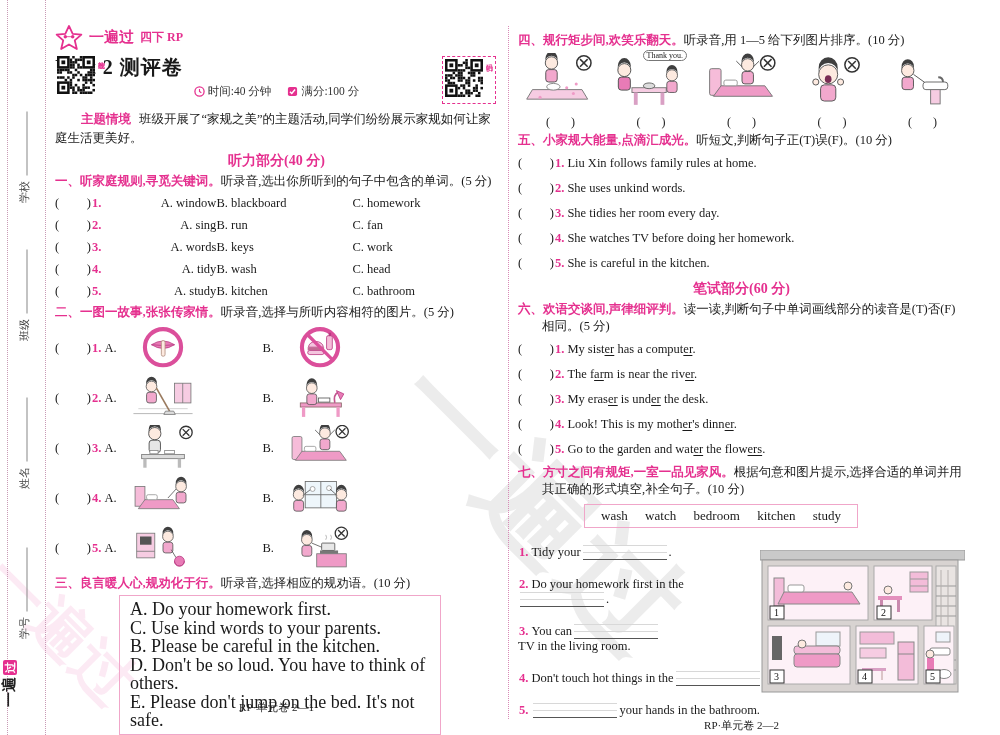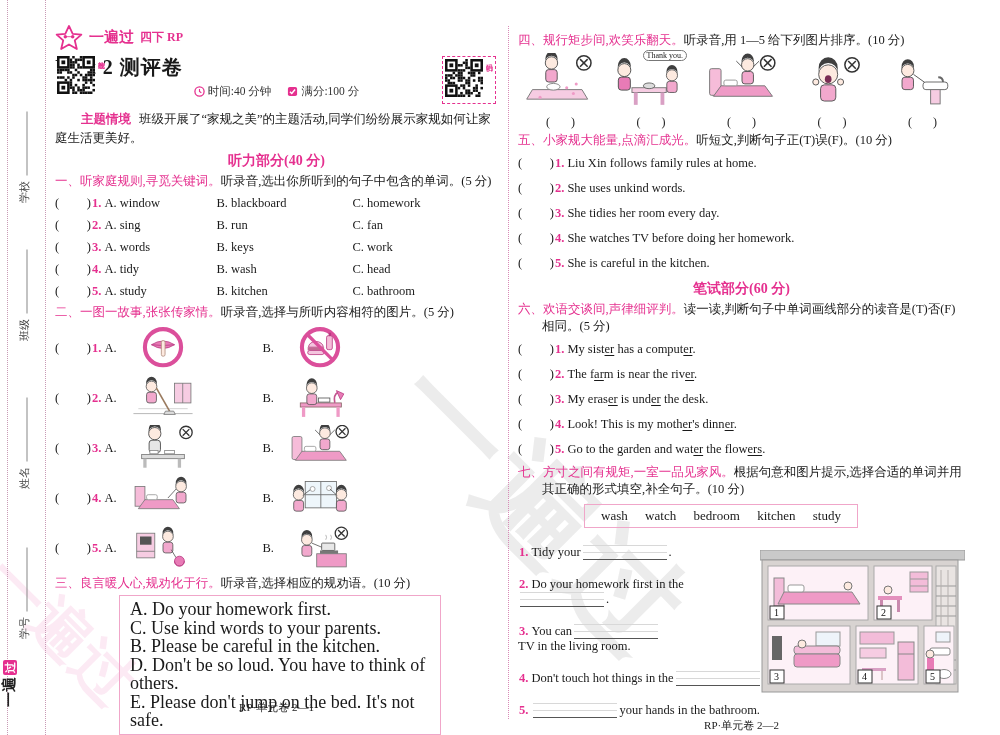--- a/index.html
+++ b/index.html
@@ -40,27 +40,27 @@
   .qr-left{left:2px;}
   .qr-right{right:2px;border:1px dashed var(--acc);padding:2px;}
   .qr-cap{writing-mode:vertical-rl;font-size:7px;color:var(--acc);line-height:8px;}
 
   .theme{font-size:12.5px;line-height:19px;margin:4px 0 2px 0;text-indent:26px;}
   .theme-label{color:var(--acc);font-weight:bold;margin-right:8px;}
 
   .part-head{text-align:center;color:var(--acc);font-weight:bold;font-size:14px;margin:4px 0 3px;}
 
   .sec-head{font-size:12.5px;line-height:17px;margin:2px 0;padding-left:24px;text-indent:-24px;}
-  .sec-head .t{color:var(--acc);font-weight:normal;}
+  .sec-head .t{color:var(--acc);font-weight:bold;}
 
   .paren{display:inline-flex;justify-content:space-between;width:36px;flex:none;}
   .num{color:var(--acc);font-weight:bold;margin:0 3px 0 1px;flex:none;}
 
   .opt-row{display:flex;align-items:center;font-size:12.5px;height:22px;}
-  .optA{width:112px;}.optB{width:136px;}.optC{flex:1;}
+  .optA{width:112px;text-align:right;}.optB{width:136px;}.optC{flex:1;}
 
   .pic-row{display:flex;align-items:center;font-size:12.5px;height:50px;}
   .pic-label{flex:none;}
   .lblB{margin-left:54px;}
   .illus{width:92px;height:48px;display:flex;align-items:center;justify-content:center;flex:none;}
   .illus svg{width:86px;height:46px;}
 
   .advice-box{border:1px solid var(--pinkb);margin:3px 0 4px 64px;padding:4px 10px;width:300px;
               font-size:18px;line-height:18.5px;font-family:Liberation Serif, serif;}
   .blank-row{display:flex;justify-content:space-between;font-size:12.5px;margin-top:6px;padding:0 2px;}

